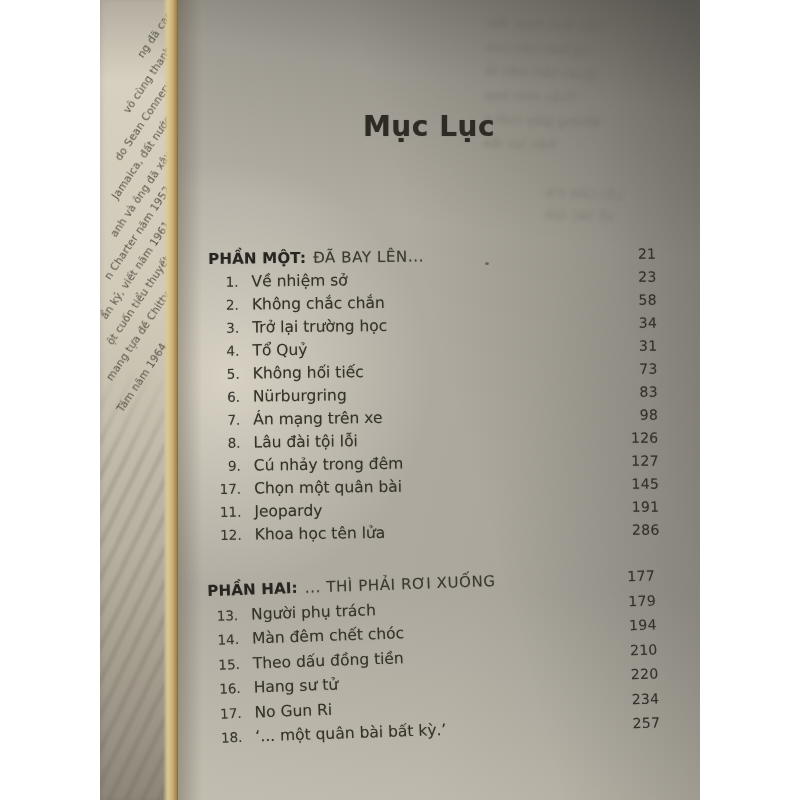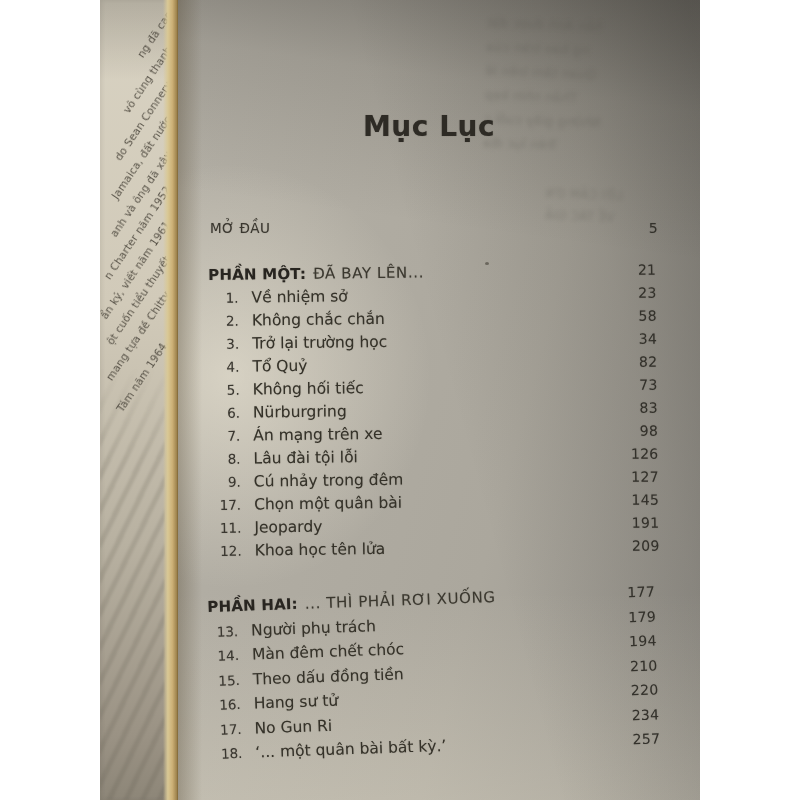--- a/index.html
+++ b/index.html
@@ -130,24 +130,20 @@
     <div class="showthrough-footer">
         <div>LỜI CẢM ƠN</div>
         <div>VỀ TÁC GIẢ</div>
       </div>
 
     <div class="page-title">Mục Lục</div>
 
     <div class="speck"></div>
 
     <div class="toc">
-      <div class="row intro-row">
-        <span class="ilabel">MỞ ĐẦU</span>
-        <span class="pg">5</span>
-      </div>
       <div>
           <div class="part part1">
             <div class="row heading">
               <span class="hb">PHẦN MỘT:</span>
               <span class="hr">ĐÃ BAY LÊN...</span>
               <span class="pg">21</span>
             </div>
             <div class="row">
               <span class="num">1.</span>
               <span class="ctitle">Về nhiệm sở</span>
@@ -159,21 +155,21 @@
               <span class="pg">58</span>
             </div>
             <div class="row">
               <span class="num">3.</span>
               <span class="ctitle">Trở lại trường học</span>
               <span class="pg">34</span>
             </div>
             <div class="row">
               <span class="num">4.</span>
               <span class="ctitle">Tổ Quỷ</span>
-              <span class="pg">82</span>
+              <span class="pg">31</span>
             </div>
             <div class="row">
               <span class="num">5.</span>
               <span class="ctitle">Không hối tiếc</span>
               <span class="pg">73</span>
             </div>
             <div class="row">
               <span class="num">6.</span>
               <span class="ctitle">Nürburgring</span>
               <span class="pg">83</span>
@@ -199,21 +195,21 @@
               <span class="pg">145</span>
             </div>
             <div class="row">
               <span class="num">11.</span>
               <span class="ctitle">Jeopardy</span>
               <span class="pg">191</span>
             </div>
             <div class="row">
               <span class="num">12.</span>
               <span class="ctitle">Khoa học tên lửa</span>
-              <span class="pg">209</span>
+              <span class="pg">286</span>
             </div>
           </div>
           <div class="part part2">
             <div class="row heading">
               <span class="hb">PHẦN HAI:</span>
               <span class="hr">... THÌ PHẢI RƠI XUỐNG</span>
               <span class="pg">177</span>
             </div>
             <div class="row">
               <span class="num">13.</span>

